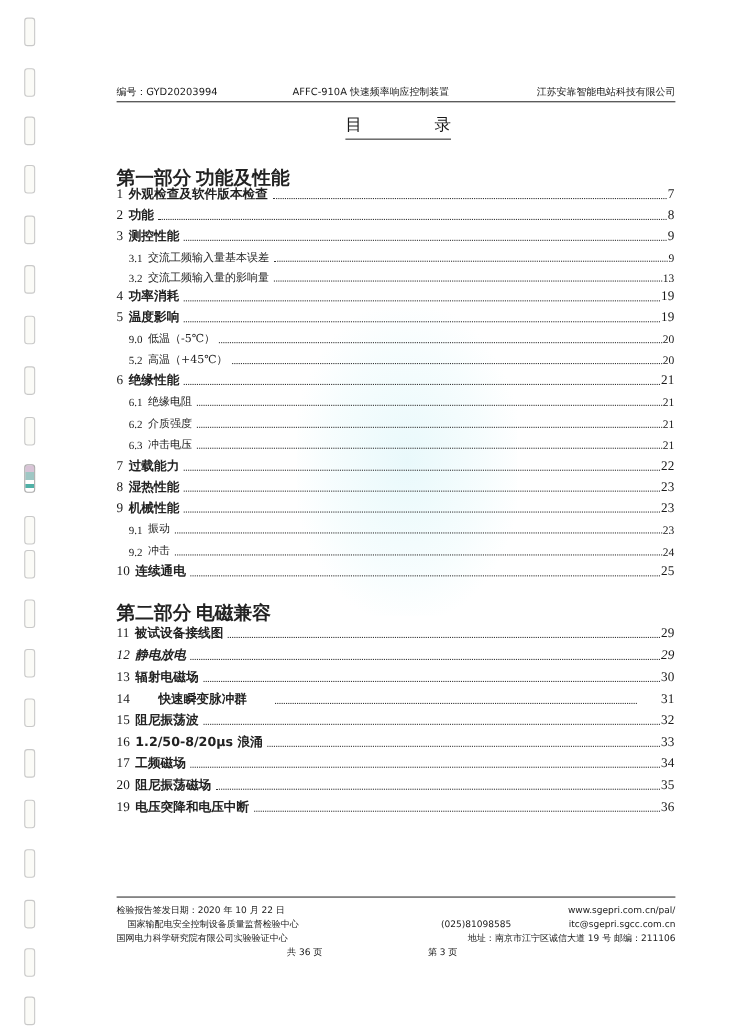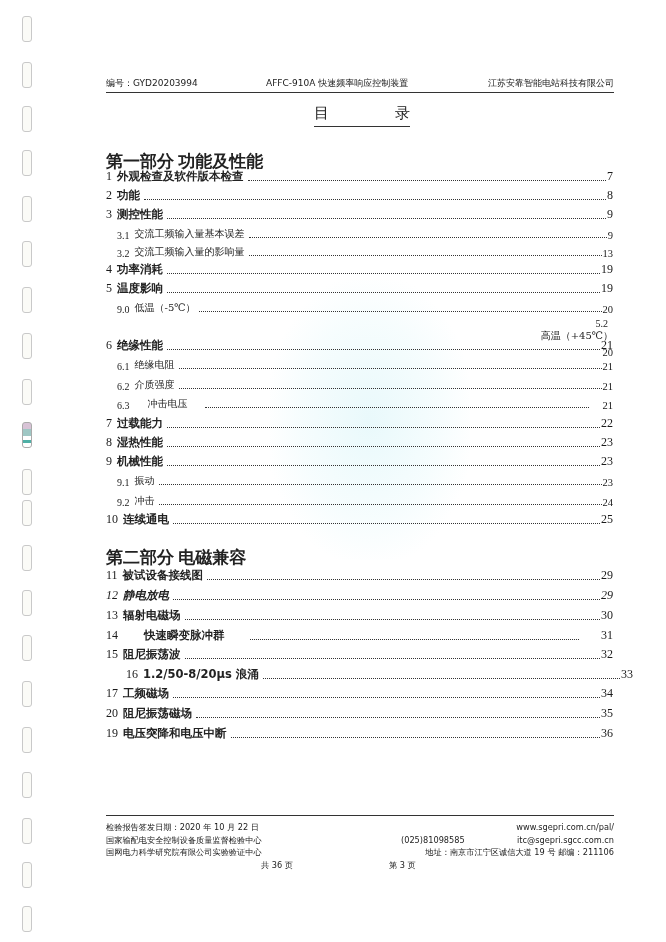--- a/index.html
+++ b/index.html
@@ -127,21 +127,21 @@
       <span class="lbl">温度影响</span>
       <span class="dots"></span>
       <span class="pg">19</span>
     </div>
     <div class="row sub" style="top: 299px;">
       <span class="num">9.0</span>
       <span class="lbl">低温（-5℃）</span>
       <span class="dots"></span>
       <span class="pg">20</span>
     </div>
-    <div class="row sub" style="top: 318px; flex-direction: column;">
+    <div class="row sub" style="top: 318px;">
       <span class="num">5.2</span>
       <span class="lbl">高温（+45℃）</span>
       <span class="dots"></span>
       <span class="pg">20</span>
     </div>
     <div class="row" style="top: 337px;">
       <span class="num">6</span>
       <span class="lbl">绝缘性能</span>
       <span class="dots"></span>
       <span class="pg">21</span>
@@ -151,21 +151,21 @@
       <span class="lbl">绝缘电阻</span>
       <span class="dots"></span>
       <span class="pg">21</span>
     </div>
     <div class="row sub" style="top: 376px;">
       <span class="num">6.2</span>
       <span class="lbl">介质强度</span>
       <span class="dots"></span>
       <span class="pg">21</span>
     </div>
-    <div class="row sub" style="top: 395px; gap: 13px;">
+    <div class="row sub" style="top: 395px;">
       <span class="num">6.3</span>
       <span class="lbl">冲击电压</span>
       <span class="dots"></span>
       <span class="pg">21</span>
     </div>
     <div class="row" style="top: 415px;">
       <span class="num">7</span>
       <span class="lbl">过载能力</span>
       <span class="dots"></span>
       <span class="pg">22</span>
@@ -227,21 +227,21 @@
       <span class="lbl">快速瞬变脉冲群</span>
       <span class="dots"></span>
       <span class="pg">31</span>
     </div>
     <div class="row" style="top: 646px;">
       <span class="num">15</span>
       <span class="lbl">阻尼振荡波</span>
       <span class="dots"></span>
       <span class="pg">32</span>
     </div>
-    <div class="row" style="top: 666px; margin-left: 20px;">
+    <div class="row" style="top: 666px;">
       <span class="num">16</span>
       <span class="lbl">1.2/50-8/20μs 浪涌</span>
       <span class="dots"></span>
       <span class="pg">33</span>
     </div>
     <div class="row" style="top: 685px;">
       <span class="num">17</span>
       <span class="lbl">工频磁场</span>
       <span class="dots"></span>
       <span class="pg">34</span>
@@ -256,20 +256,20 @@
       <span class="num">19</span>
       <span class="lbl">电压突降和电压中断</span>
       <span class="dots"></span>
       <span class="pg">36</span>
     </div>
   </div>
 
 <div class="footer">
   <span class="line" style="left:0;top:6px">检验报告签发日期：2020 年 10 月 22 日</span>
   <span class="line" style="right:0;top:6px">www.sgepri.com.cn/pal/</span>
-  <span class="line" style="left:0;top:19px">国家输配电安全控制设备质量监督检验中心</span>
+  <span class="line" style="left:10px;top:19px">国家输配电安全控制设备质量监督检验中心</span>
   <span class="line" style="left:295px;top:19px">(025)81098585</span>
   <span class="line" style="right:0;top:19px">itc@sgepri.sgcc.com.cn</span>
   <span class="line" style="left:0;top:31px">国网电力科学研究院有限公司实验验证中心</span>
   <span class="line" style="right:0;top:31px">地址：南京市江宁区诚信大道 19 号   邮编：211106</span>
   <span class="line" style="left:155px;top:44px">共   36   页</span>
   <span class="line" style="left:283px;top:44px">第   3   页</span>
 </div>
 
 </body></html>

